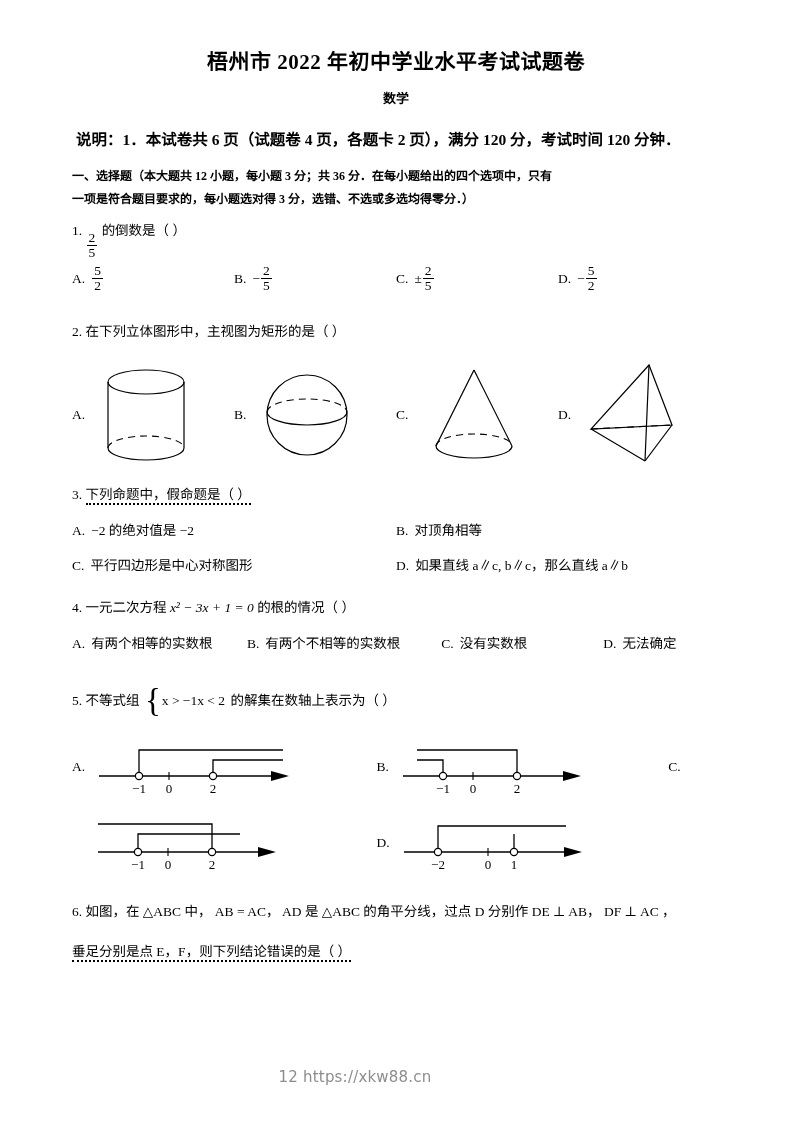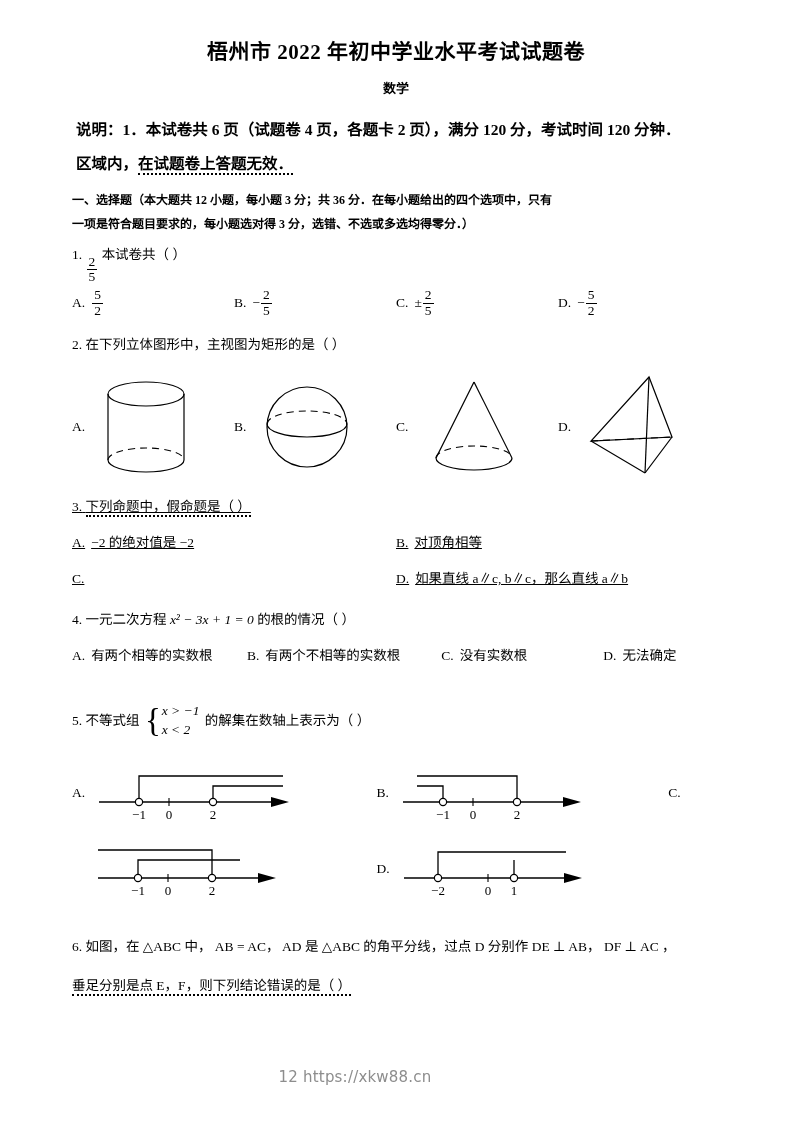--- a/index.html
+++ b/index.html
@@ -19,21 +19,21 @@
   .page {
     position: absolute;
     left: 0; top: 0;
     width: 793px;
     height: 1122px;
     padding: 0;
   }
   .content {
     position: absolute;
     left: 72px;
-    top: 40px;
+    top: 50px;
     width: 648px;
   }
 
   
   .doc-title {
     text-align: center;
     font-size: 21px;
     font-weight: bold;
     letter-spacing: 0.5px;
     margin: 0 0 16px 0;
@@ -114,23 +114,22 @@
     margin: 0 2px;
   }
   .brace-sys .brace {
     font-size: 2.45em;
     line-height: 0.75;
     font-weight: 300;
     margin-right: 1px;
   }
   .brace-sys .rows {
     display: inline-flex;
-    flex-direction: column;
+    flex-direction: row;
     line-height: 1.45;
-    font-style: italic;
   }
 
   
   .fig-row {
     display: flex;
     align-items: center;
     margin-top: 6px;
   }
   .fig-cell {
     display: flex;
@@ -160,38 +159,35 @@
 <body>
 
 <div class="page">
   <div class="content">
 
     <div class="doc-title">梧州市 2022 年初中学业水平考试试题卷</div>
     <div class="doc-subject">数学</div>
 
     <div class="instructions">
       <p>说明：1．本试卷共 6 页（试题卷 4 页，各题卡 2 页），满分 120 分，考试时间 120 分钟．</p>
-      <p>
-        <span>区域内，</span><span class="dotted-em">在试题卷上答题无效．</span>
-      </p>
     </div>
 
     <div class="section-head">
       <div>一、选择题（本大题共 12 小题，每小题 3 分；共 36 分．在每小题给出的四个选项中，只有</div>
       <div>一项是符合题目要求的，每小题选对得 3 分，选错、不选或多选均得零分．）</div>
     </div>
 
     <div class="q">
       <span class="q-stem">
         <span>1.</span>
         <span class="frac">
             <span class="num">2</span>
             <span class="den">5</span>
           </span>
-        <span>本试卷共（    ）</span>
+        <span>的倒数是（    ）</span>
       </span>
       <div class="opts-row c4">
         <div class="opt">
           <span class="opt-label">A.</span>
           <span></span>
           <span class="frac">
               <span class="num">5</span>
               <span class="den">2</span>
             </span>
         </div>
@@ -215,21 +211,21 @@
           <span class="opt-label">D.</span>
           <span>−</span>
           <span class="frac">
               <span class="num">5</span>
               <span class="den">2</span>
             </span>
         </div>
       </div>
     </div>
 
-    <div class="q" style="margin-top:14px;">
+    <div class="q" style="margin-top:26px;">
       <span class="q-stem">
         <span>2.</span>
         <span>在下列立体图形中，主视图为矩形的是（    ）</span>
       </span>
 
       <div class="fig-row" style="margin-top:12px;">
 
         <div class="fig-cell" style="width:25%;">
           <span class="fig-letter">A.</span>
           <svg width="110" height="110" viewBox="0 0 110 110">
@@ -266,38 +262,39 @@
             <polygon points="72,8 14,72 95,68" fill="none" stroke="#000" stroke-width="1.2"></polygon>
             <line x1="72" y1="8" x2="68" y2="104" stroke="#000" stroke-width="1.2"></line>
             <line x1="14" y1="72" x2="68" y2="104" stroke="#000" stroke-width="1.2"></line>
             <line x1="95" y1="68" x2="68" y2="104" stroke="#000" stroke-width="1.2"></line>
             <line x1="14" y1="72" x2="95" y2="68" stroke="#000" stroke-width="1.1" stroke-dasharray="7,5"></line>
           </svg>
         </div>
       </div>
     </div>
 
-    <div class="q" style="margin-top:10px;text-decoration:underline;">
+    <div class="q" style="margin-top:10px;">
       <span class="q-stem">
         <span>3.</span>
         <span class="dotted-em"><span>下列命题中，假命题是（    ）</span></span>
       </span>
       <div class="opts-row c2" style="margin-top:10px;">
         <div class="opt">
           <span class="opt-label">A.</span>
           <span>−2 的绝对值是 −2</span>
         </div>
         <div class="opt">
           <span class="opt-label">B.</span>
           <span>对顶角相等</span>
         </div>
       </div>
       <div class="opts-row c2" style="margin-top:10px;">
         <div class="opt">
           <span class="opt-label">C.</span>
+          <span>平行四边形是中心对称图形</span>
         </div>
         <div class="opt">
           <span class="opt-label">D.</span>
           <span class="mi" style="font-style:normal;">如果直线 a∥c, b∥c，那么直线 a∥b</span>
         </div>
       </div>
     </div>
 
     <div class="q" style="margin-top:16px;">
       <span class="q-stem">
@@ -418,21 +415,21 @@
             <path d="M42,36 L42,14 L170,14" fill="none" stroke="#000" stroke-width="1.3"></path>
             <line x1="118" y1="36" x2="118" y2="22" stroke="#000" stroke-width="1.3"></line>
             <text x="42" y="57" font-family="Liberation Serif, serif" font-size="13" text-anchor="middle">−2</text>
             <text x="92" y="57" font-family="Liberation Serif, serif" font-size="13" text-anchor="middle">0</text>
             <text x="118" y="57" font-family="Liberation Serif, serif" font-size="13" text-anchor="middle">1</text>
           </svg>
         </div>
       </div>
     </div>
 
-    <div class="q" style="margin-top:34px;">
+    <div class="q" style="margin-top:25px;">
       <div>
         <span>6.</span>
         <span>如图，在 △ABC 中，  AB = AC，   AD 是 △ABC 的角平分线，过点 D 分别作 DE ⊥ AB，   DF ⊥ AC ，</span>
       </div>
       <div style="margin-top:14px;">
         <span class="dotted-em"><span>垂足分别是点 E，F，则下列结论错误的是（    ）</span></span>
       </div>
     </div>
 
   </div>

